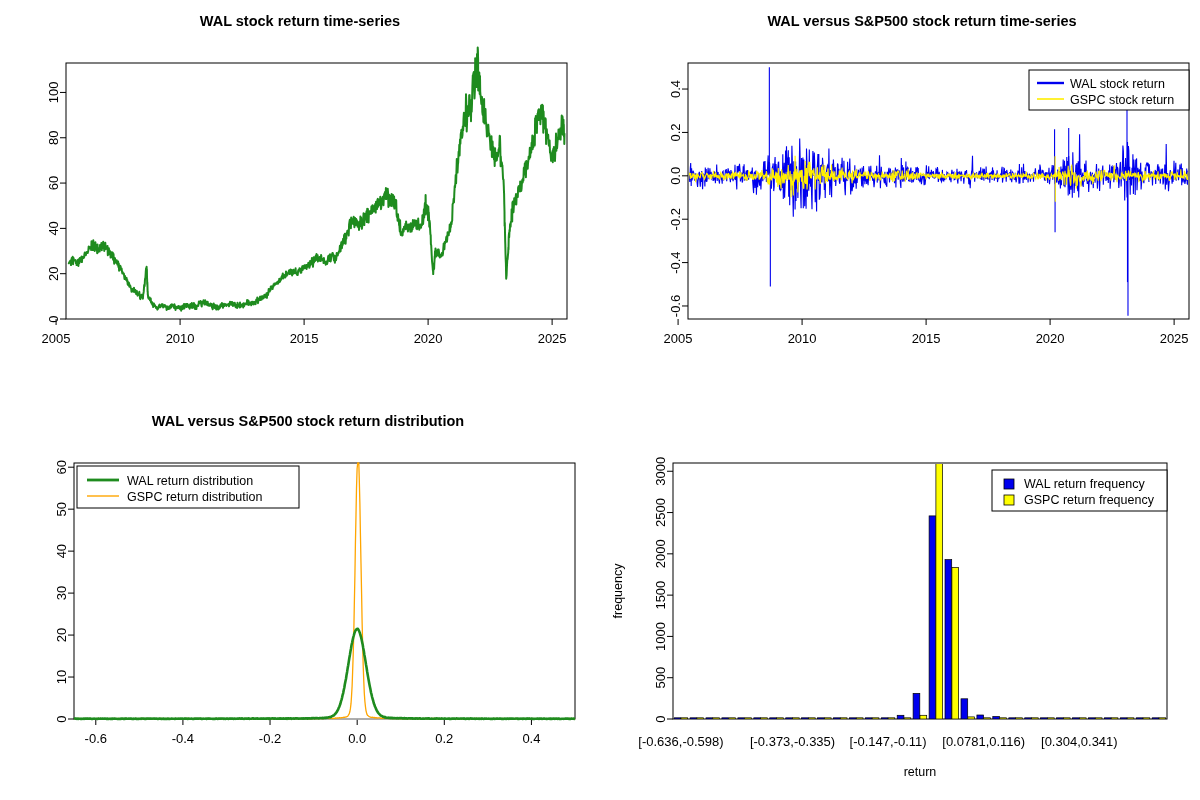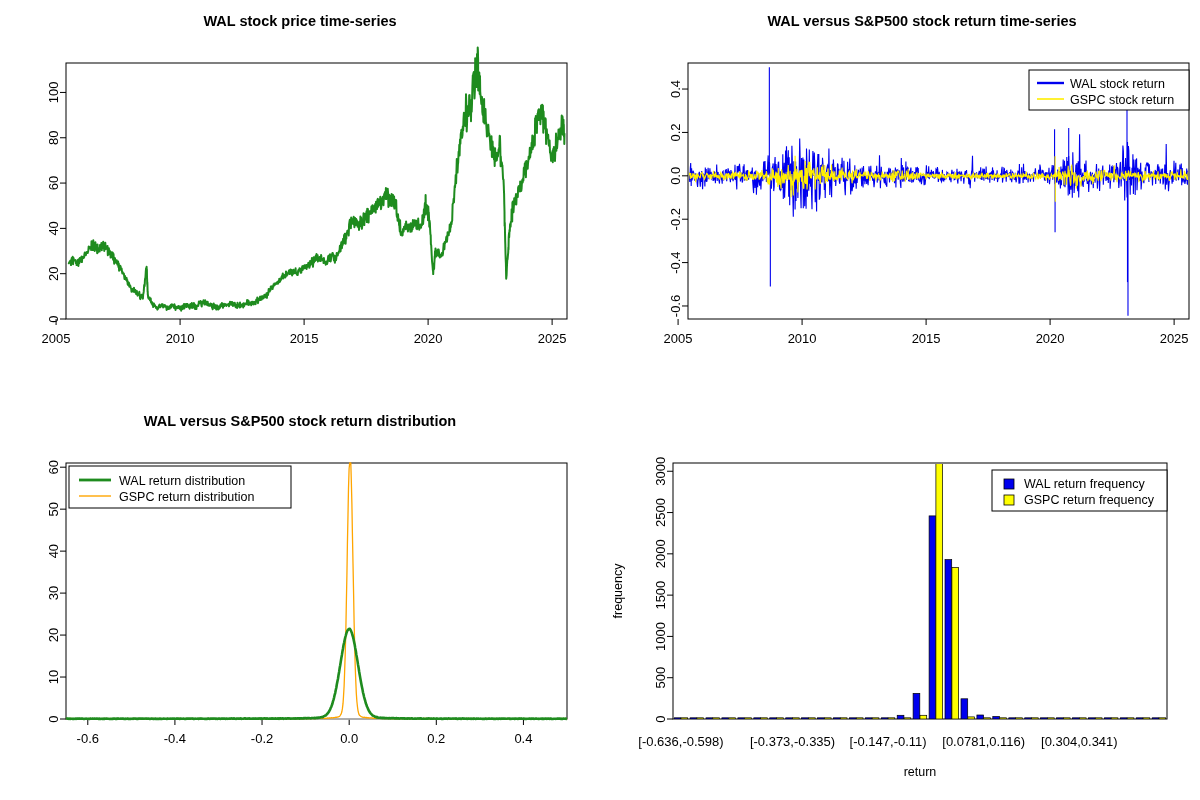--- a/index.html
+++ b/index.html
@@ -1,37 +1,37 @@
 <!DOCTYPE html>
 <html><head>
 <meta charset="utf-8">
 <style>
   html,body{margin:0;padding:0;background:#ffffff;}
   body{width:1200px;height:800px;font-family:"Liberation Sans",sans-serif;overflow:hidden;}
   .grid{position:relative;width:1200px;height:800px;}
   .panel{position:absolute;width:600px;height:400px;}
   #p-tl{left:0;top:0}
   #p-tr{left:622px;top:0}
-  #p-bl{left:0;top:400px}
+  #p-bl{left:8px;top:400px}
   #p-br{left:600px;top:400px}
   .ptitle{position:absolute;left:0;top:13px;width:600px;text-align:center;
           font-size:14.5px;font-weight:bold;color:#000;letter-spacing:0px;}
   .plotsvg{position:absolute;left:0;top:0;width:600px;height:400px;}
   text{font-family:"Liberation Sans",sans-serif;fill:#000;}
   .tick{font-size:13px;}
   .axlab{font-size:12.5px;}
   .leg{font-size:12.5px;}
 </style>
 </head>
 <body>
 
 <div class="grid">
 
   <div class="panel" id="p-tl">
-    <div class="ptitle">WAL stock price time-series</div>
+    <div class="ptitle">WAL stock return time-series</div>
     <svg class="plotsvg" id="svg-tl" viewBox="0 0 600 400">
         <rect x="66" y="63" width="501" height="256" fill="none" stroke="#000" stroke-width="1"></rect>
         <line x1="60" y1="319" x2="66" y2="319" stroke="#000" stroke-width="1"></line>
         <text x="55" y="319" text-anchor="middle" dominant-baseline="middle" class="tick" transform="rotate(-90 55 319)">0</text>
         <line x1="60" y1="273.69026548672565" x2="66" y2="273.69026548672565" stroke="#000" stroke-width="1"></line>
         <text x="55" y="273.69026548672565" text-anchor="middle" dominant-baseline="middle" class="tick" transform="rotate(-90 55 273.69026548672565)">20</text>
         <line x1="60" y1="228.38053097345133" x2="66" y2="228.38053097345133" stroke="#000" stroke-width="1"></line>
         <text x="55" y="228.38053097345133" text-anchor="middle" dominant-baseline="middle" class="tick" transform="rotate(-90 55 228.38053097345133)">40</text>
         <line x1="60" y1="183.07079646017698" x2="66" y2="183.07079646017698" stroke="#000" stroke-width="1"></line>
         <text x="55" y="183.07079646017698" text-anchor="middle" dominant-baseline="middle" class="tick" transform="rotate(-90 55 183.07079646017698)">60</text>

